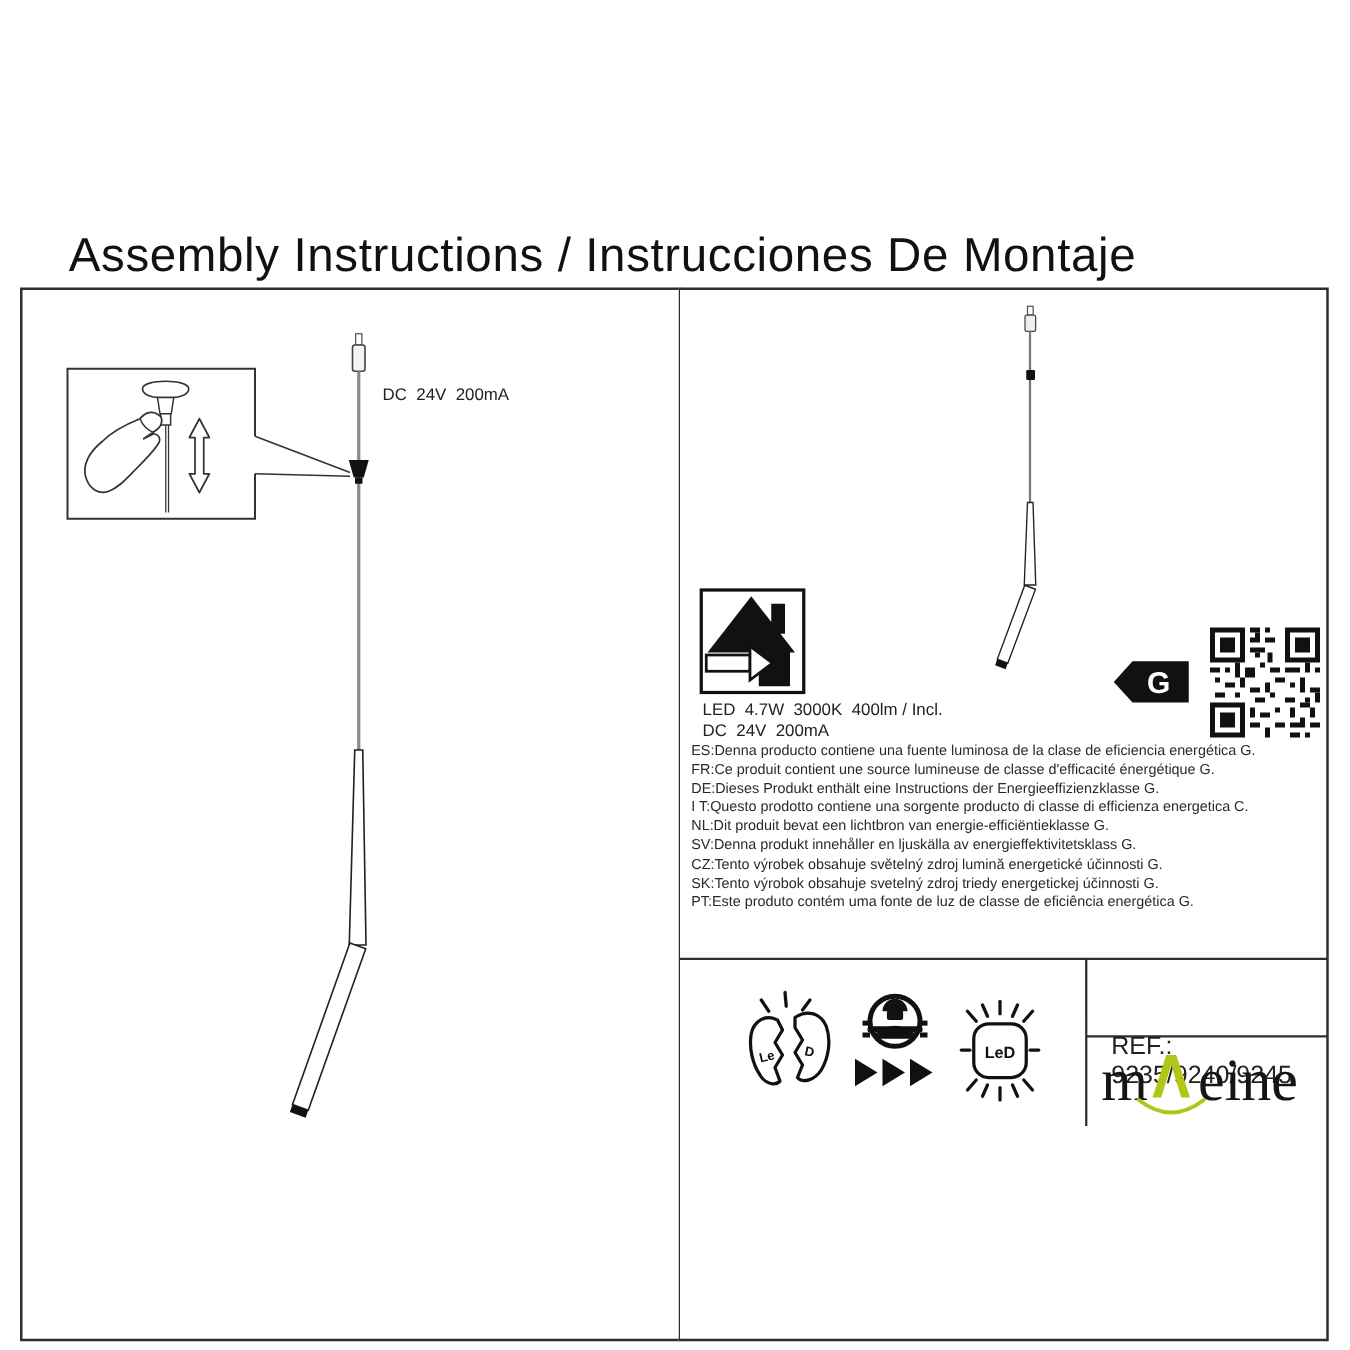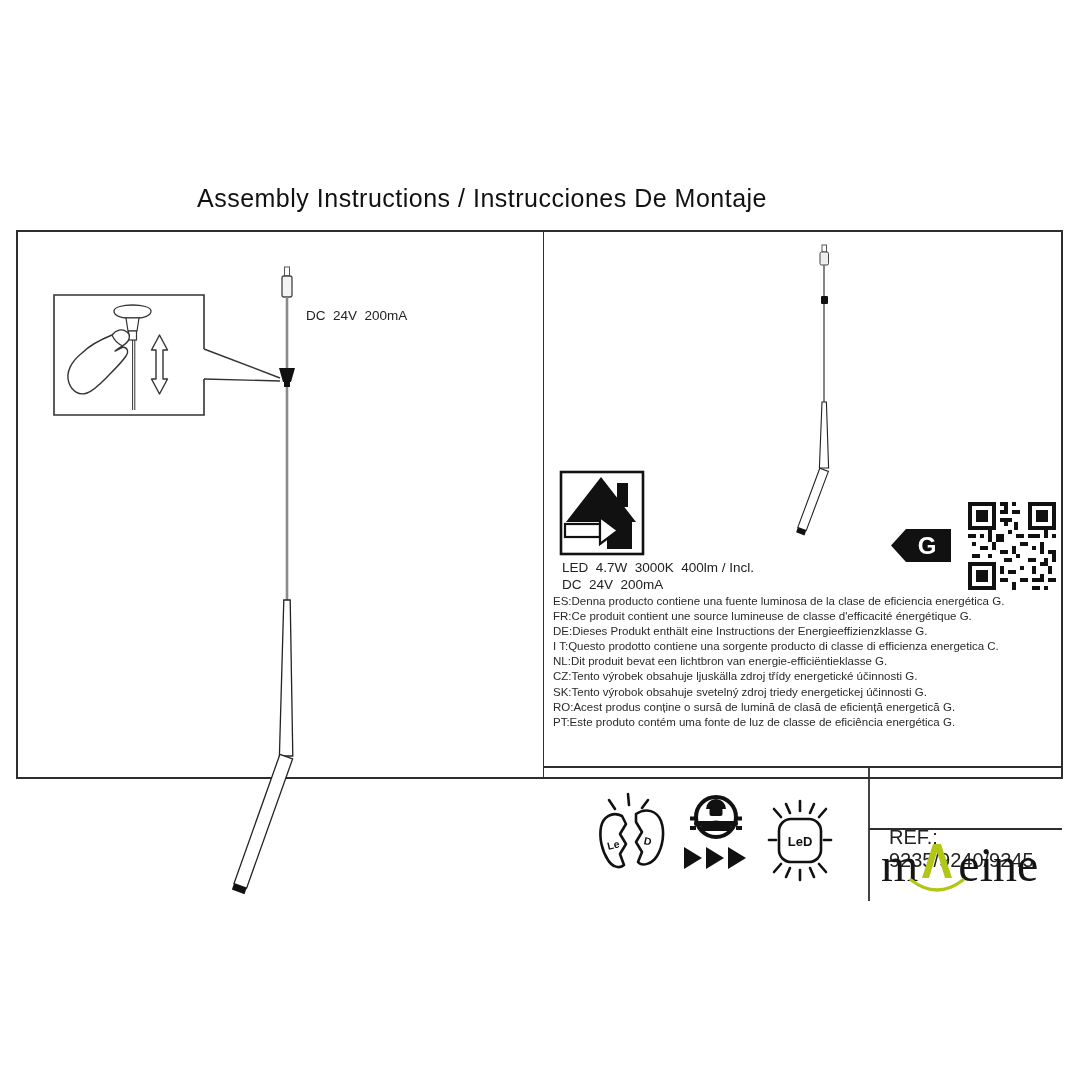--- a/index.html
+++ b/index.html
@@ -1,18 +1,18 @@
 <!DOCTYPE html>
 <html><head>
 <meta charset="utf-8">
 <style>
   html,body{margin:0;padding:0;background:#fff;}
   body{width:1080px;height:1080px;position:relative;font-family:"Liberation Sans",sans-serif;color:#1a1a1a;overflow:hidden;}
-  .title{position:absolute;top:184px;left:0;width:964px;text-align:center;font-size:25px;letter-spacing:.5px;color:#111;}
-  .panel{position:absolute;top:230px;height:549px;border:2px solid #2e2e2e;box-sizing:border-box;background:#fff;}
+  .title{position:absolute;top:184px;left:0;width:964px;text-align:center;font-size:38px;letter-spacing:.5px;color:#111;}
+  .panel{position:absolute;top:230px;height:843px;border:2px solid #2e2e2e;box-sizing:border-box;background:#fff;}
   #leftPanel{left:16px;width:529px;border-right-width:1px;}
   #rightPanel{left:543px;width:520px;border-left-width:1px;}
   .abs{position:absolute;}
   svg{position:absolute;left:0;top:0;}
   .spec{font-size:13.5px;white-space:pre;color:#222;}
   .langline{font-size:11.5px;line-height:15.1px;white-space:pre;color:#2a2a2a;}
   .refbox{font-size:20px;color:#222;line-height:23px;}
   .brand{display:flex;align-items:flex-end;font-family:"Liberation Serif",serif;font-size:48px;color:#151515;}
   .brand .caret-wrap{width:38px;height:52px;position:relative;margin:0 1px;}
 </style>
@@ -199,23 +199,23 @@
 
   <div class="abs spec" style="left:18px;top:328px;text-align:right;">LED  4.7W  3000K  400lm / Incl.</div>
   <div class="abs spec" style="left:18px;top:345px;">DC  24V  200mA</div>
 
   <div class="abs" style="left:9px;top:362px;width:505px;">
     <div class="langline">ES:Denna producto contiene una fuente luminosa de la clase de eficiencia energética G.</div>
     <div class="langline">FR:Ce produit contient une source lumineuse de classe d'efficacité énergétique G.</div>
     <div class="langline">DE:Dieses Produkt enthält eine Instructions der Energieeffizienzklasse G.</div>
     <div class="langline">I T:Questo prodotto contiene una sorgente producto di classe di efficienza energetica C.</div>
     <div class="langline">NL:Dit produit bevat een lichtbron van energie-efficiëntieklasse G.</div>
-    <div class="langline">CZ:Tento výrobek obsahuje ljuskälla zdroj třídy energetické účinnosti G.</div>
+    <div class="langline">SV:Denna produkt innehåller en ljuskälla av energieffektivitetsklass G.</div>
+    <div class="langline">CZ:Tento výrobek obsahuje světelný zdroj lumină energetické účinnosti G.</div>
     <div class="langline">SK:Tento výrobok obsahuje svetelný zdroj triedy energetickej účinnosti G.</div>
-    <div class="langline">RO:Acest produs conține o sursă de lumină de clasă de eficiență energetică G.</div>
     <div class="langline">PT:Este produto contém uma fonte de luz de classe de eficiência energética G.</div>
   </div>
 
   <div class="abs refbox" style="left:345px;top:567px;margin-top:27px;">
     <div>REF.:</div>
     <div>9235/9240/9245</div>
   </div>
 
   <div class="abs brand" style="left:337px;top:605px;">
     <span>m</span>

